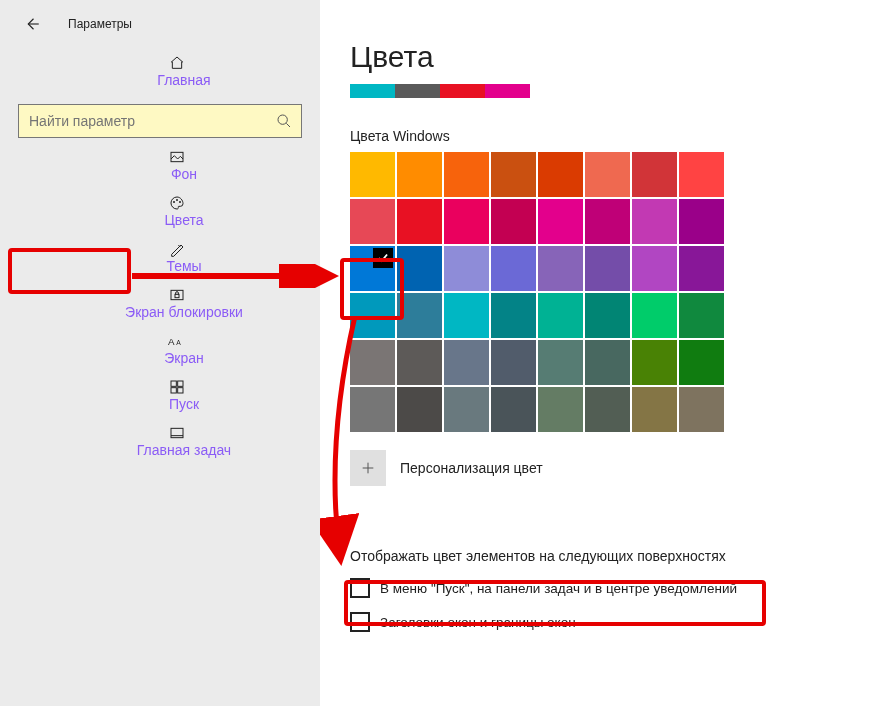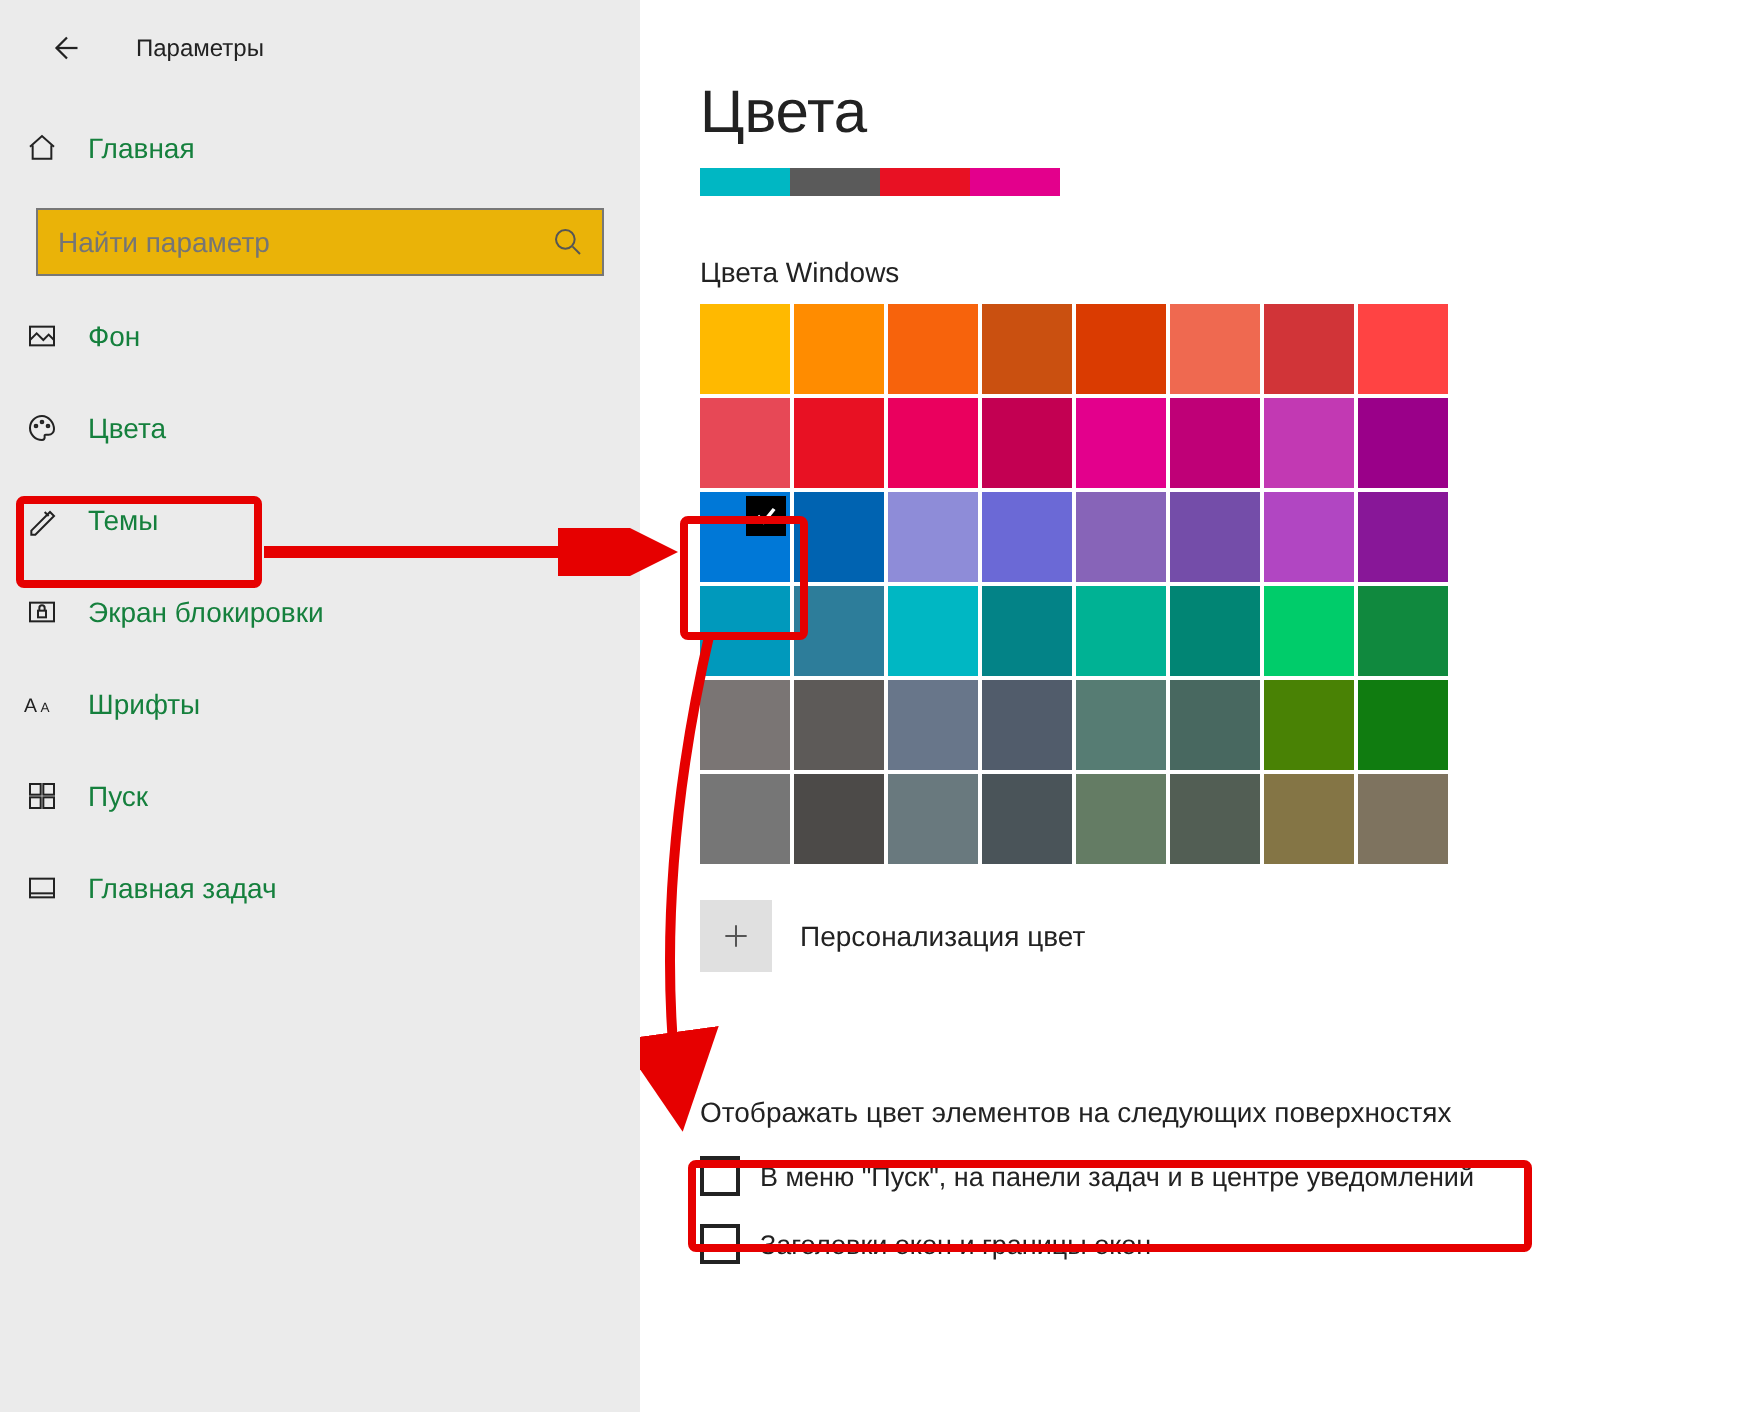--- a/index.html
+++ b/index.html
@@ -3,26 +3,26 @@
 <meta charset="utf-8">
 <style>
   * { box-sizing: border-box; margin: 0; padding: 0; font-family: "Segoe UI", Arial, sans-serif; }
   body { width: 879px; height: 706px; overflow: hidden; background: #fff; position: relative; }
 
   .sidebar { position: absolute; left: 0; top: 0; width: 320px; height: 706px; background: #ebebeb; }
   .header-row { display: flex; align-items: center; height: 48px; padding-left: 20px; }
   .back-btn { width: 24px; height: 24px; display: flex; align-items: center; justify-content: center; }
   .header-title { font-size: 12px; margin-left: 24px; color: #222; }
 
-  .nav-item { display: flex; align-items: center; height: 40px; padding-left: 12px; font-size: 14px; color: #15803d; cursor: pointer; }
+  .nav-item { display: flex; align-items: center; height: 40px; padding-left: 34px; font-size: 14px; color: #8b5cf6; cursor: pointer; flex-direction: column; }
   .nav-item .icon { width: 18px; height: 18px; display: inline-flex; align-items: center; justify-content: center; }
   .nav-item .label { margin-left: 14px; }
   .nav-home { margin-top: 6px; }
 
-  .search-box { margin: 10px 18px 0 18px; height: 34px; background: #eab308; border: 1px solid #777; display: flex; align-items: center; }
+  .search-box { margin: 10px 18px 0 18px; height: 34px; background: #fef9c3; border: 1px solid #777; display: flex; align-items: center; }
   .search-input { flex: 1; height: 100%; background: transparent; border: none; outline: none; padding: 0 10px; font-size: 14px; color: #555; }
   .search-icon { width: 34px; height: 34px; display: flex; align-items: center; justify-content: center; }
 
   .section-title { font-size: 14px; font-weight: 600; color: #222; padding-left: 22px; margin-top: 22px; margin-bottom: 18px; }
 
   .nav-list { margin-top: 10px; }
   .nav-list .nav-item { margin-bottom: 6px; }
 
   .main { position: absolute; left: 350px; top: 40px; width: 500px; }
   .page-title { font-size: 30px; font-weight: 300; color: #222; }
@@ -136,21 +136,21 @@
       <span class="label">Экран блокировки</span>
     </div>
 
     <div class="nav-item">
       <span class="icon">
         <svg width="18" height="14" viewBox="0 0 24 18">
             <text x="0" y="14" font-size="13" fill="#222" font-family="Segoe UI">A</text>
             <text x="11" y="14" font-size="9" fill="#222" font-family="Segoe UI">A</text>
           </svg>
       </span>
-      <span class="label">Шрифты</span>
+      <span class="label">Экран</span>
     </div>
 
     <div class="nav-item">
       <span class="icon">
         <svg width="16" height="16" viewBox="0 0 24 24" fill="none" stroke="#222" stroke-width="1.5">
             <rect x="3" y="3" width="8" height="8"></rect>
             <rect x="13" y="3" width="8" height="8"></rect>
             <rect x="3" y="13" width="8" height="8"></rect>
             <rect x="13" y="13" width="8" height="8"></rect>
           </svg>

